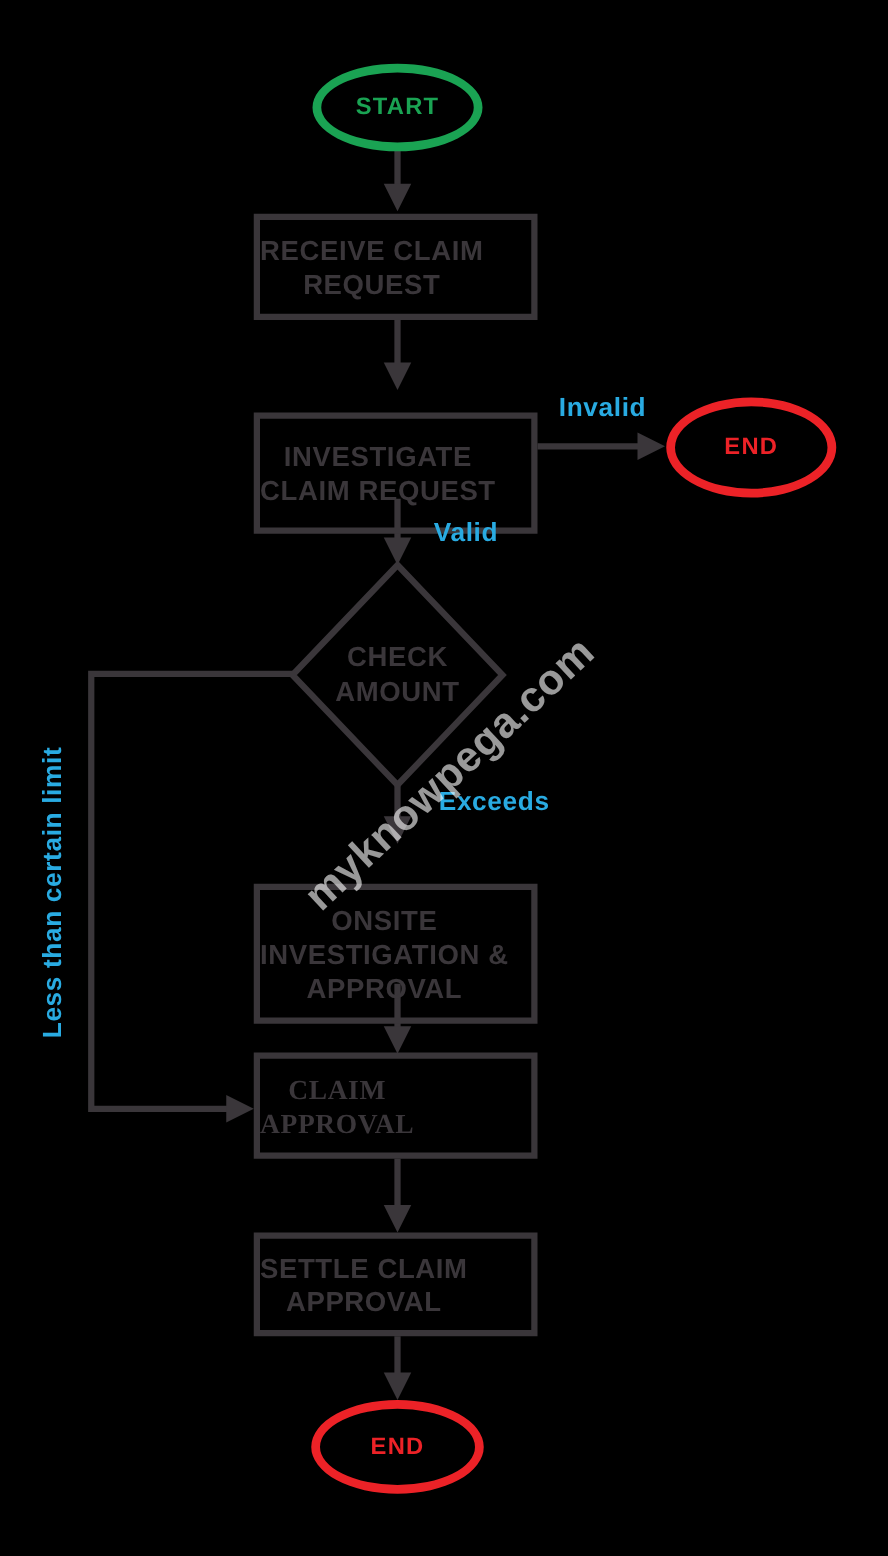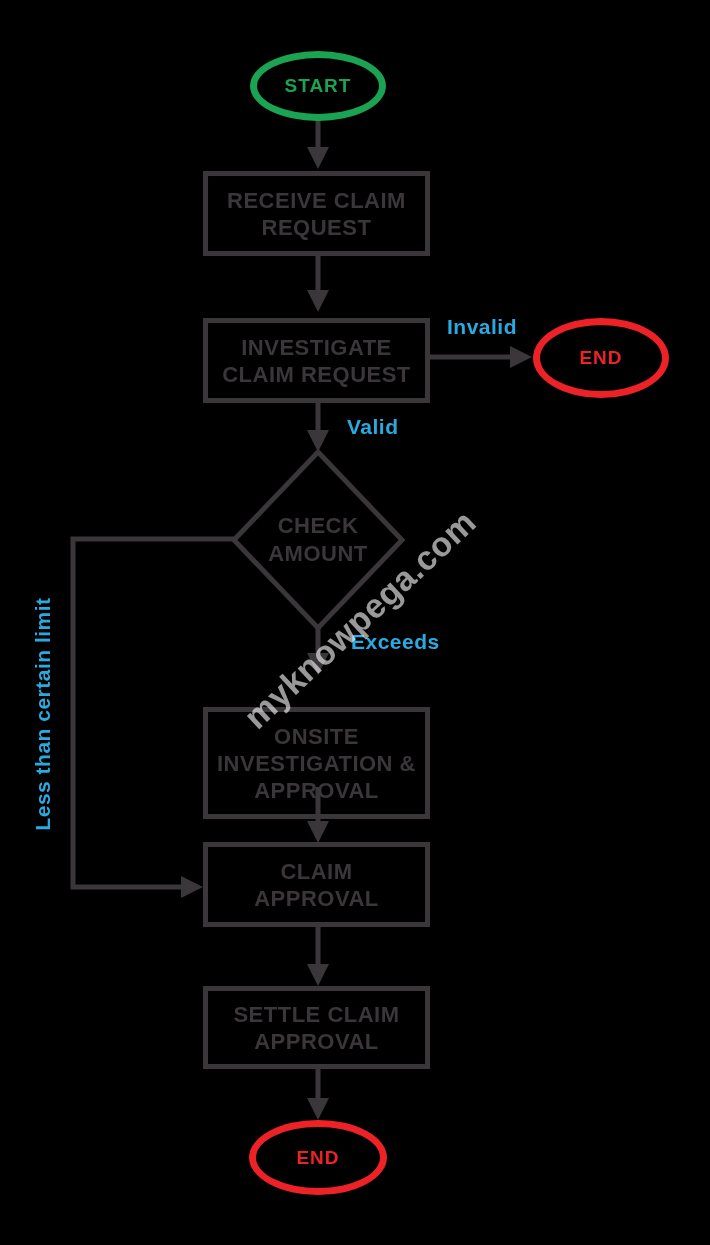--- a/index.html
+++ b/index.html
@@ -37,33 +37,33 @@
     left: 249px; top: 1120px; width: 138px; height: 75px;
     border: 7px solid #EC2227; color: #EC2227;
   }
 
   
   .process {
     position: absolute;
     left: 203px; width: 227px;
     border: 5px solid #3A363A;
     color: #3A363A;
-    display: flex; align-items: center; justify-content: center;
+    display: flex; align-items: center; justify-content: flex-start;
     text-align: center;
     font-size: 22px;
     line-height: 27px;
     letter-spacing: 0.5px;
     white-space: pre-line;
     box-sizing: border-box;
     background: transparent;
   }
   .box-receive   { top: 171px; height: 85px; }
-  .box-invest    { top: 318px; height: 85px; }
+  .box-invest    { top: 330px; height: 97px; }
   .box-onsite    { top: 675px; height: 112px; margin-top: 32px; }
-  .box-approval  { top: 842px; height: 85px; }
+  .box-approval  { top: 842px; height: 85px; font-family: Liberation Serif, serif; }
   .box-settle    { top: 986px; height: 83px; }
 
   
   .diamond-label {
     position: absolute;
     left: 234px; top: 512px; width: 168px;
     text-align: center;
     color: #3A363A;
     font-size: 22px;
     line-height: 28px;

